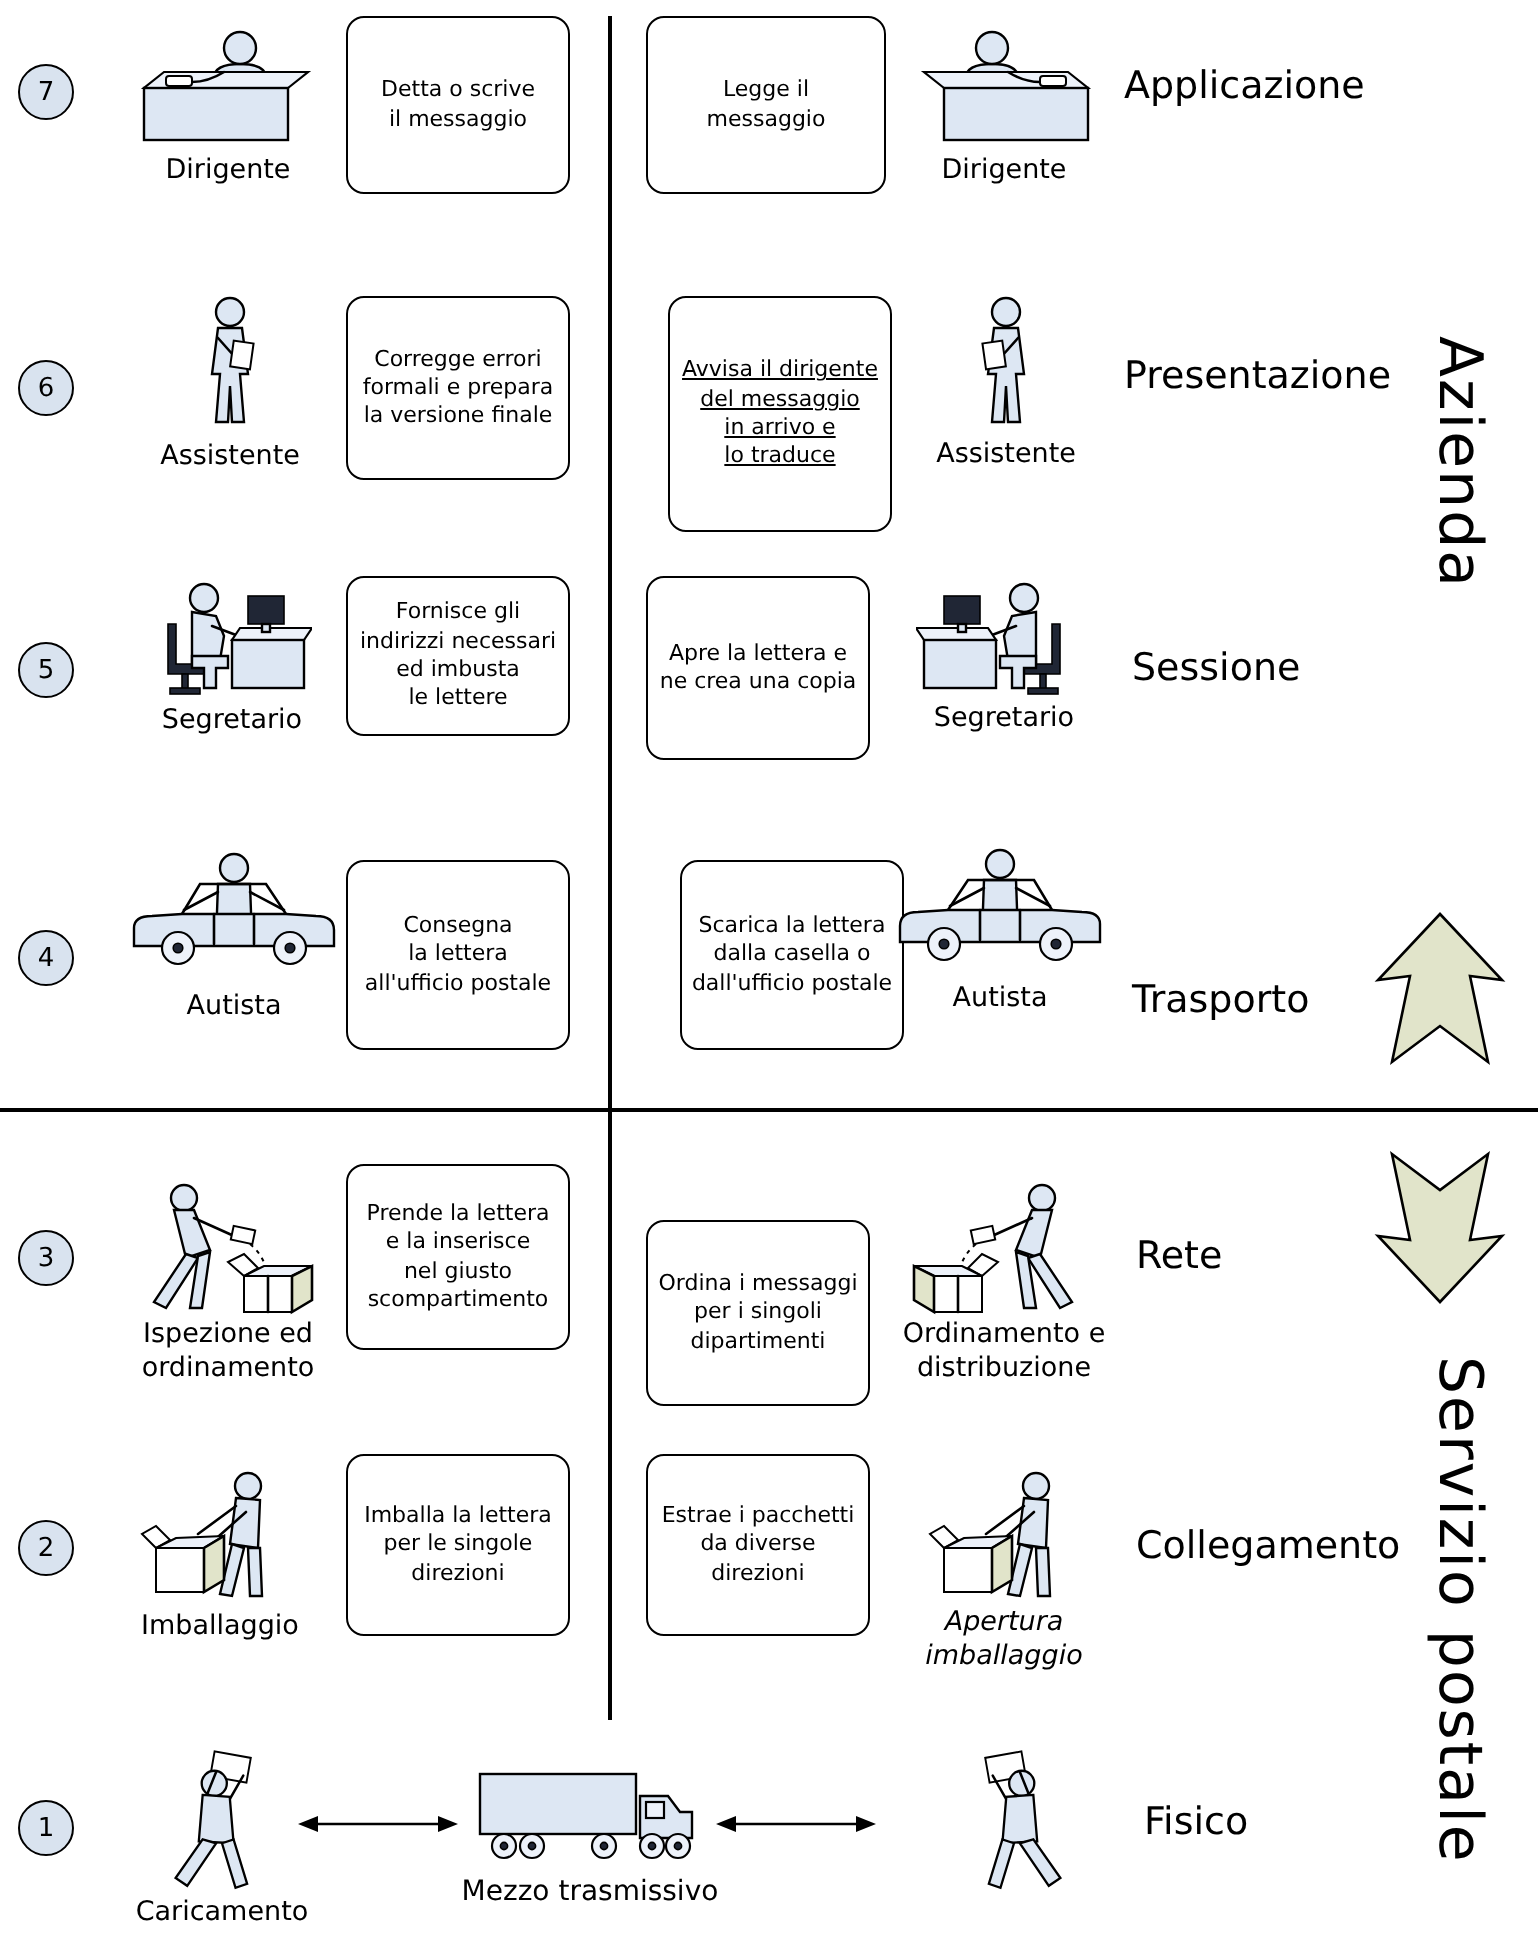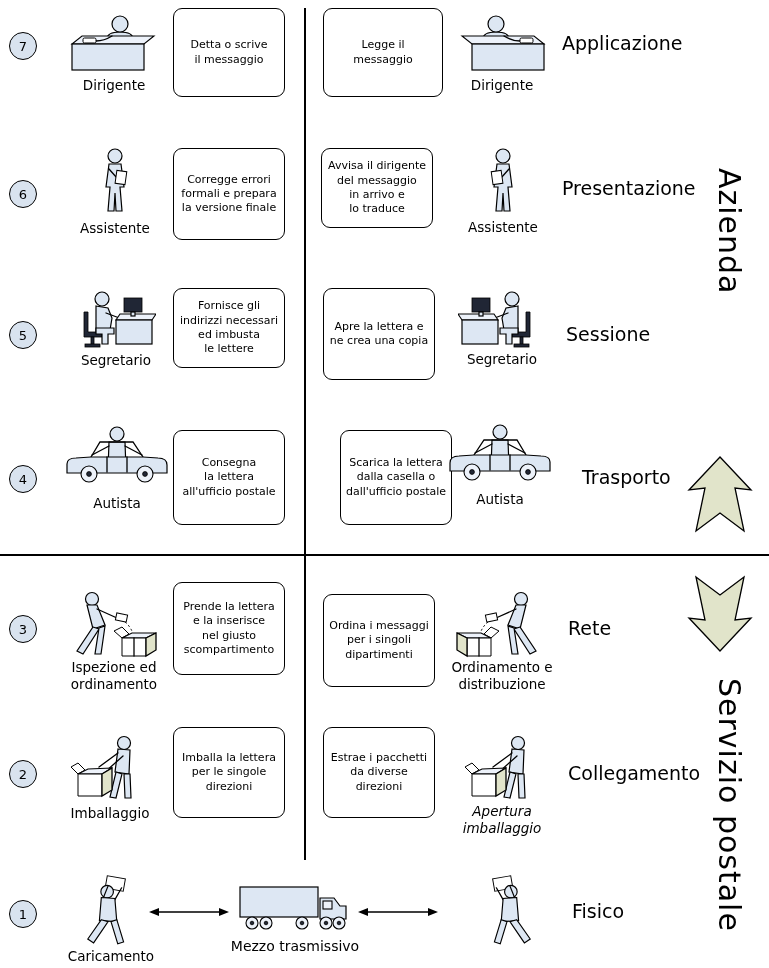--- a/index.html
+++ b/index.html
@@ -96,21 +96,21 @@
       <circle class="ffill" cx="19" cy="9" r="7"></circle>
       <path class="ffill" d="M13,17 L25,17 L28,40 L24,40 L26,64 L20,64 L19,46 L18,64 L12,64 L14,40 L10,40 Z"></path>
       <path class="fline" d="M13,22 L21,31"></path>
       <rect class="fwhite" x="20" y="24" width="10" height="13" transform="rotate(8 25 30)"></rect>
     </svg>
   </div>
   <div class="actor" style="left:65px;top:220px;width:100px;">Assistente</div>
   <div class="box" style="left:173px;top:148px;width:112px;height:92px;">Corregge errori
 formali e prepara
 la versione finale</div>
-  <div class="box" style="left:321px;top:148px;width:112px;height:80px;">Avvisa il dirigente
+  <div class="box" style="left:334px;top:148px;width:112px;height:118px;text-decoration:underline;">Avvisa il dirigente
 del messaggio
 in arrivo e
 lo traduce</div>
   <div class="figure" style="left:484px;top:147px;width:38px;height:68px;">
     <svg viewBox="0 0 38 68" class="mirror">
       <circle class="ffill" cx="19" cy="9" r="7"></circle>
       <path class="ffill" d="M13,17 L25,17 L28,40 L24,40 L26,64 L20,64 L19,46 L18,64 L12,64 L14,40 L10,40 Z"></path>
       <path class="fline" d="M13,22 L21,31"></path>
       <rect class="fwhite" x="20" y="24" width="10" height="13" transform="rotate(8 25 30)"></rect>
     </svg>
@@ -189,21 +189,21 @@
       <path class="fline" d="M28,31 L37,16 L70,16 L80,31"></path>
       <path class="ffill" d="M4,47 L4,38 Q4,32 13,32 L28,31 L80,31 L95,32 Q104,32 104,39 L104,47 Z"></path>
       <path class="fline" d="M44,31 L44,46 M64,31 L64,46"></path>
       <circle class="flight" cx="26" cy="48" r="8"></circle>
         <circle class="fdark" cx="26" cy="48" r="2.4"></circle>
       <circle class="flight" cx="82" cy="48" r="8"></circle>
         <circle class="fdark" cx="82" cy="48" r="2.4"></circle>
     </svg>
   </div>
   <div class="actor" style="left:450px;top:491px;width:100px;">Autista</div>
-  <div class="layer-label" style="left:566px;top:466px;margin-left:16px;">Trasporto</div>
+  <div class="layer-label" style="left:566px;top:489px;">Trasporto</div>
 
   <div class="circle" style="top:615px;">3</div>
   <div class="figure" style="left:66px;top:590px;width:92px;height:70px;">
     <svg viewBox="0 0 92 70">
       <circle class="ffill" cx="26" cy="9" r="6.5"></circle>
       <path class="ffill" d="M21,15 L31,15 L39,35 L27,39 Z"></path>
       <path class="fline" d="M31,19 L51,28"></path>
       <path class="ffill" d="M27,37 L33,39 L17,64 L11,61 Z"></path>
       <path class="ffill" d="M33,38 L39,36 L35,64 L29,64 Z"></path>
       <rect class="fwhite" x="50" y="24" width="11" height="7" transform="rotate(12 55.5 27.5)"></rect>
@@ -214,21 +214,21 @@
       <polygon class="fbeige" points="80,48 90,43 90,60 80,66"></polygon>
       <path class="fline" d="M68,48 L68,66"></path>
     </svg>
   </div>
   <div class="actor" style="left:58px;top:659px;width:112px;">Ispezione ed
 ordinamento</div>
   <div class="box" style="left:173px;top:582px;width:112px;height:93px;">Prende la lettera
 e la inserisce
 nel giusto
 scompartimento</div>
-  <div class="box" style="left:323px;top:594px;width:112px;height:93px;">Ordina i messaggi
+  <div class="box" style="left:323px;top:610px;width:112px;height:93px;">Ordina i messaggi
 per i singoli
 dipartimenti</div>
   <div class="figure" style="left:455px;top:590px;width:92px;height:70px;">
     <svg viewBox="0 0 92 70" class="mirror">
       <circle class="ffill" cx="26" cy="9" r="6.5"></circle>
       <path class="ffill" d="M21,15 L31,15 L39,35 L27,39 Z"></path>
       <path class="fline" d="M31,19 L51,28"></path>
       <path class="ffill" d="M27,37 L33,39 L17,64 L11,61 Z"></path>
       <path class="ffill" d="M33,38 L39,36 L35,64 L29,64 Z"></path>
       <rect class="fwhite" x="50" y="24" width="11" height="7" transform="rotate(12 55.5 27.5)"></rect>

